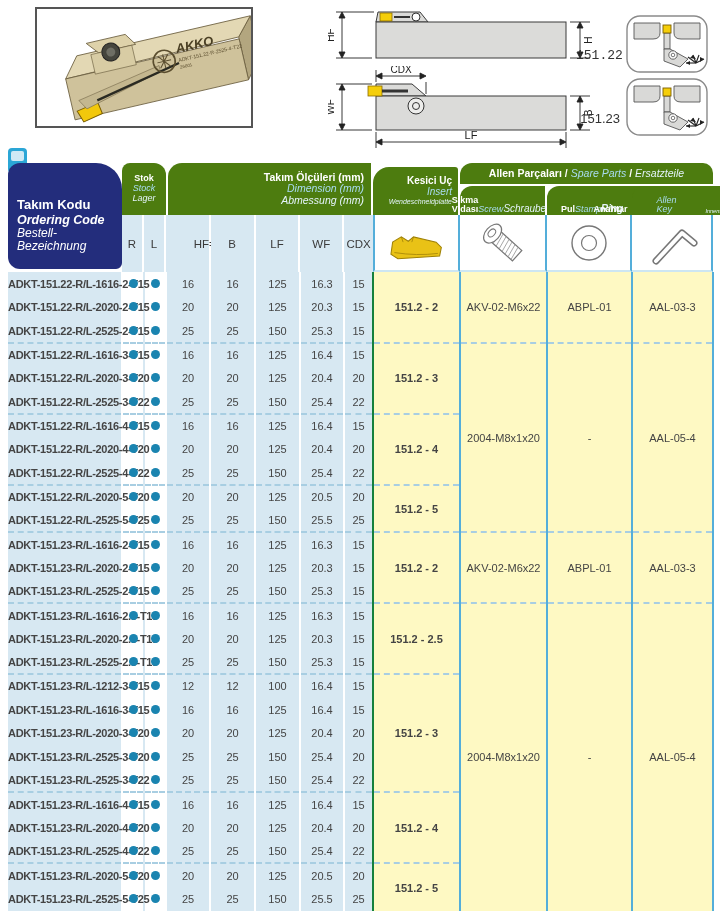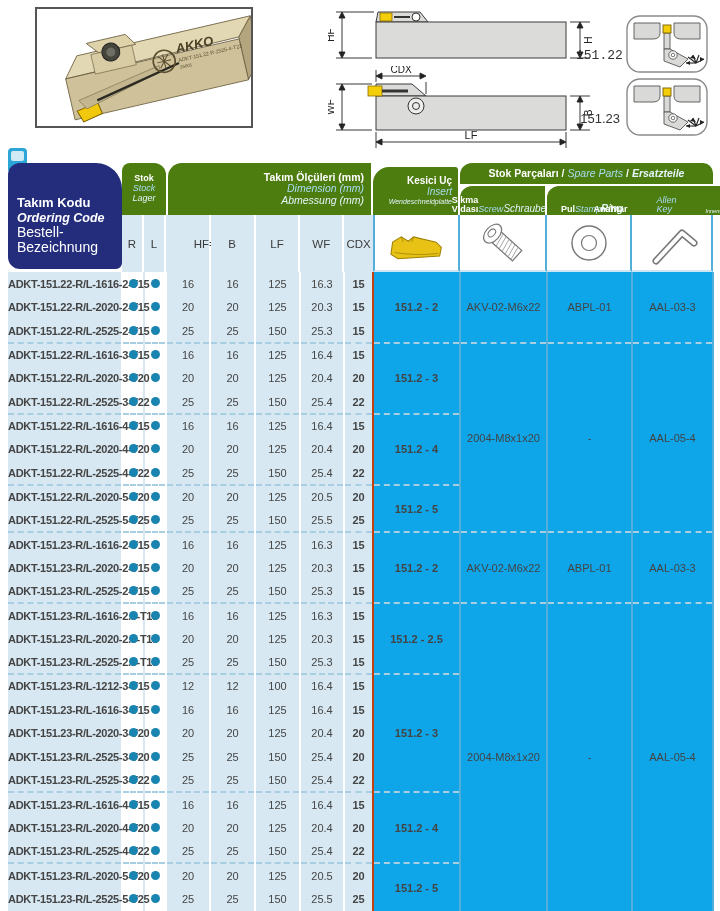--- a/index.html
+++ b/index.html
@@ -20,21 +20,21 @@
               background:#2BA6D6; border-radius:4px; }
   .tab-icon .inner { position:absolute; left:3px; top:3px; width:13px; height:10px;
                      background:#CFE9F5; border-radius:2px; }
 
   .hdr-navy { position:absolute; left:8px; top:163px; width:114px; height:106px;
               background:#232D7C; border-radius:12px 26px 6px 12px;
               color:#fff; display:flex; flex-direction:column; justify-content:center;
               padding-left:9px; line-height:1.12; }
   .hdr-navy .l1 { font-weight:bold; font-size:13px;margin-top:20px; }
   .hdr-navy .l2 { font-weight:bold; font-style:italic; font-size:12.5px; }
-  .hdr-navy .l3 { font-size:14px; }
+  .hdr-navy .l3 { font-style:italic; font-size:12px; }
 
   .cyan-box { position:absolute; background:#4d7c0f; color:#fff; line-height:1.08; }
   .cyan-box .t1 { font-weight:bold; color:#fff; }
   .cyan-box .t2 { font-style:italic; color:#A9DCF1; }
   .cyan-box .t3 { font-style:italic; color:#E4F4FB; }
 
   .hdr-stok { left:122px; top:163px; width:44px; height:52px; border-radius:8px 12px 0 0;
               display:flex; flex-direction:column; justify-content:center; align-items:center;
               font-size:9px; }
   .hdr-dims { left:168px; top:163px; width:203px; height:52px; border-radius:14px 0 0 0;
@@ -74,22 +74,22 @@
   #body-table { position:absolute; left:8px; top:272px; width:705px;
                 border-collapse:collapse; table-layout:fixed; }
   #body-table td { height:23.66px; padding:0; font-size:11px; color:#444;
                    text-align:center; vertical-align:middle; }
   td.code { background:#D7E8F2; border-right:2px solid #fff; text-align:left;
             font-size:10px; font-weight:bold; color:#1a1a1a; letter-spacing:-0.3px;
             padding-left:4px; white-space:nowrap; }
   td.rcell { background:#fff; border-right:2px solid #D7E8F2; }
   td.lcell { background:#fff; border-right:2px solid #fff; }
   td.num  { background:#D7E8F2; border-right:2px solid #fff; }
-  td.cdx  { border-right:2px solid #c2410c;font-weight:bold; }
-  td.mcell { background:#0ea5e9; border-right:2px solid #54AEDA; color:#333; font-size:11px; }
+  td.cdx  { border-right:2px solid #15803d; }
+  td.mcell { background:#fef9c3; border-right:2px solid #54AEDA; color:#333; font-size:11px; }
   td.mins  { font-weight:bold; color:#111; }
   td.dash  { border-top:2px dashed #A8CEE2; }
   .dot { display:inline-block; width:9px; height:9px; border-radius:50%; background:#1A84B0; }
 
   text { font-family:"Liberation Sans", sans-serif; }
 </style>
 </head>
 <body>
 
 <div id="page">
@@ -246,25 +246,25 @@
     <div class="t3">Abmessung (mm)</div>
   </div>
 
   <div class="cyan-box hdr-insert">
     <div class="t1">Kesici Uç</div>
     <div class="t2">Insert</div>
     <div class="t3">Wendeschneidplatte</div>
   </div>
 
   <div class="cyan-box hdr-yedek">
-    <span class="t1">Stok Parçaları</span>
+    <span class="t1">Allen Parçaları</span>
     <span class="t1">/</span>
     <span class="t2">Spare Parts</span>
     <span class="t1">/</span>
-    <span class="t3" style="font-weight:bold;">Ersatzteile</span>
+    <span class="t3" style="font-weight:normal;">Ersatzteile</span>
   </div>
 
   <div class="cyan-box hdr-sub3 hdr-screw">
     <div class="t1">Sıkma Vidası</div>
     <div class="t2">Screw</div>
     <div class="t3">Schraube</div>
   </div>
   <div class="cyan-box hdr-sub3 hdr-pul">
     <div class="t1">Pul</div>
     <div class="t2">Stamp</div>

